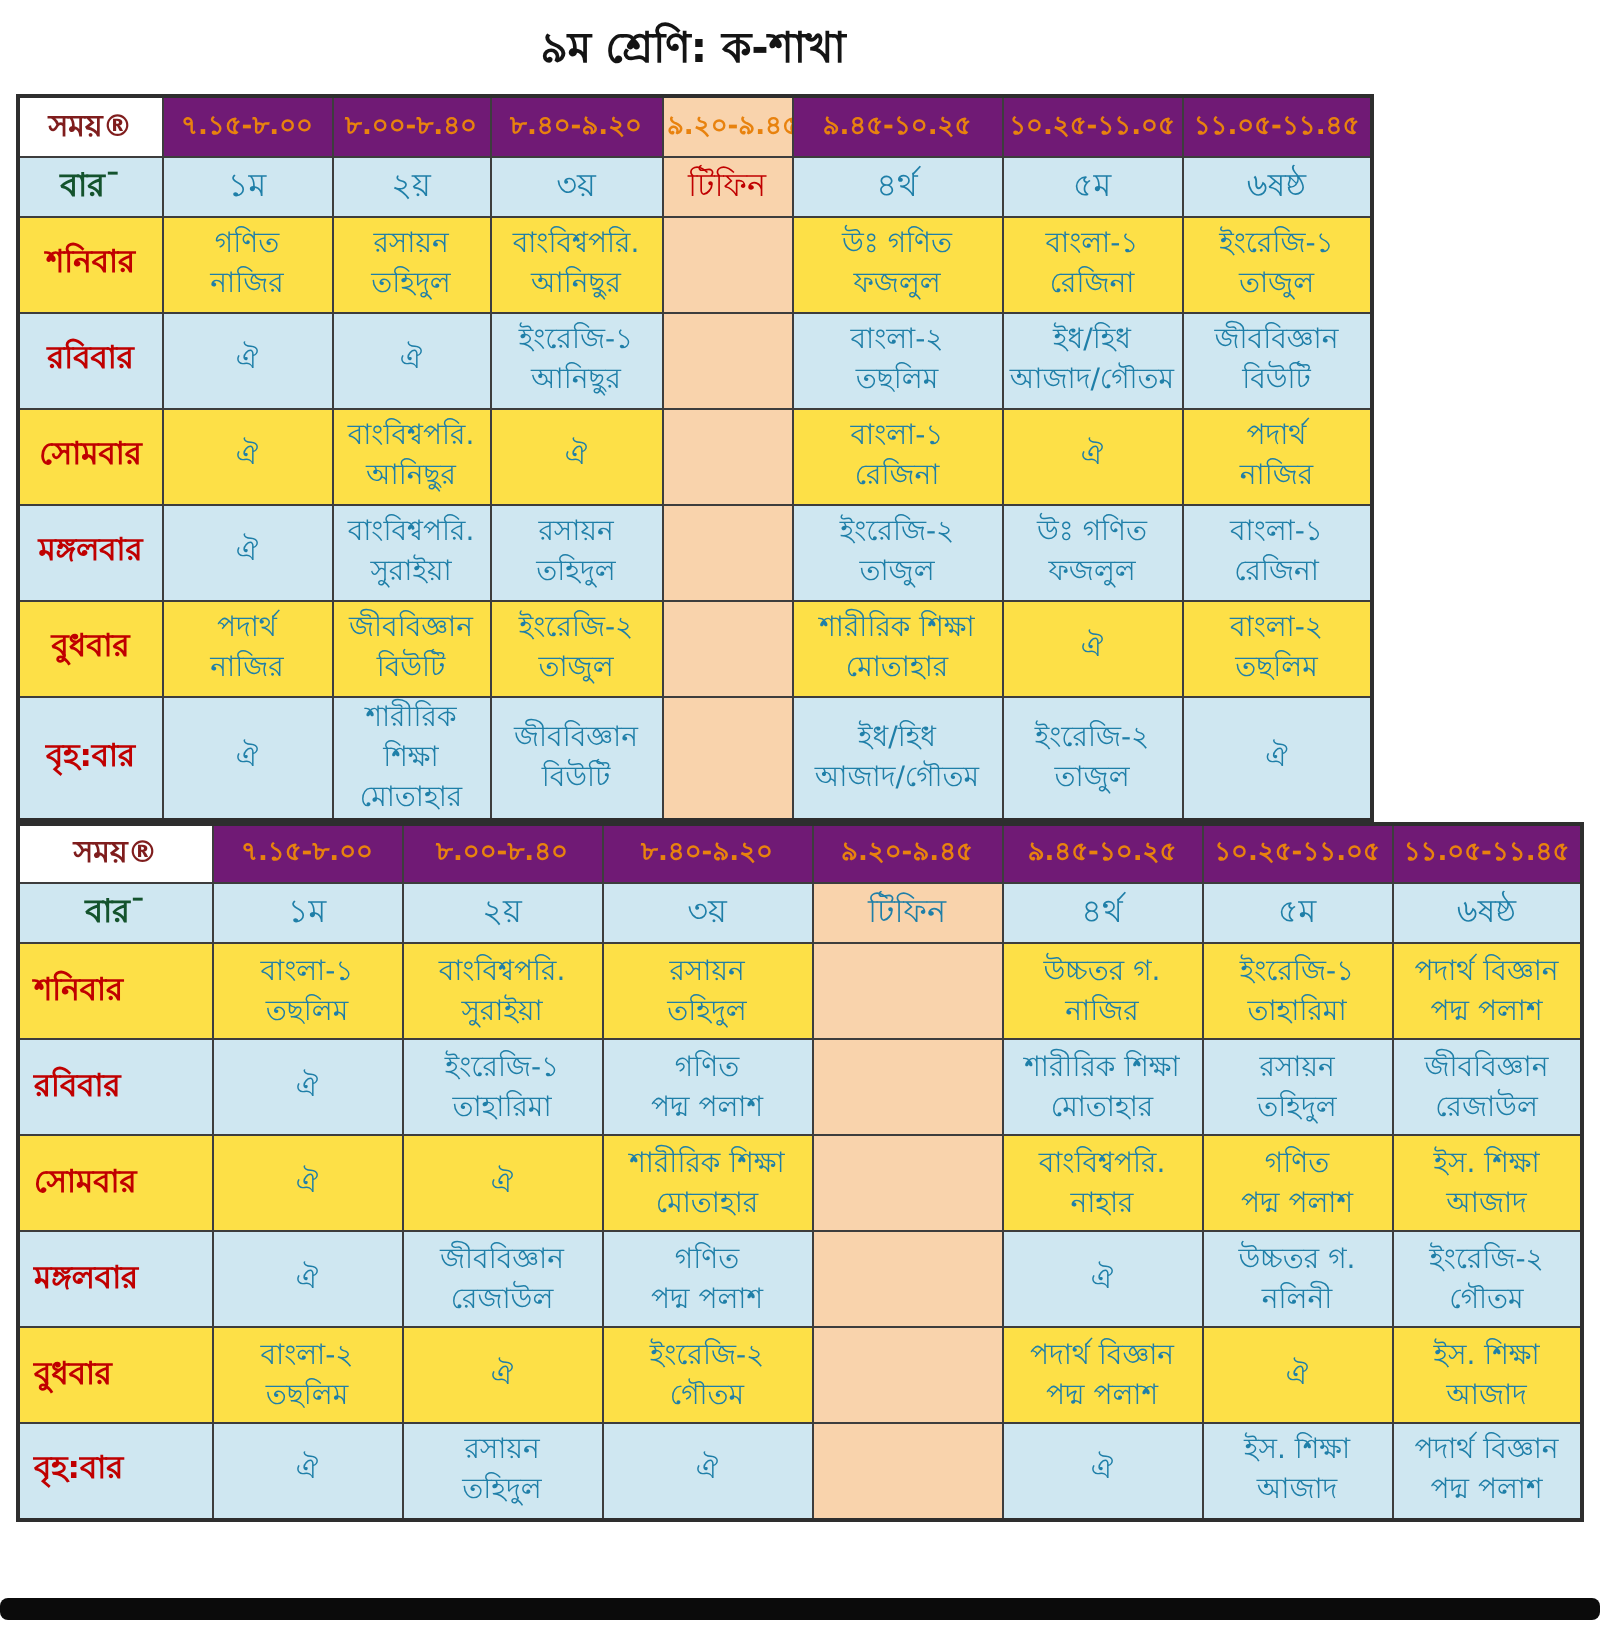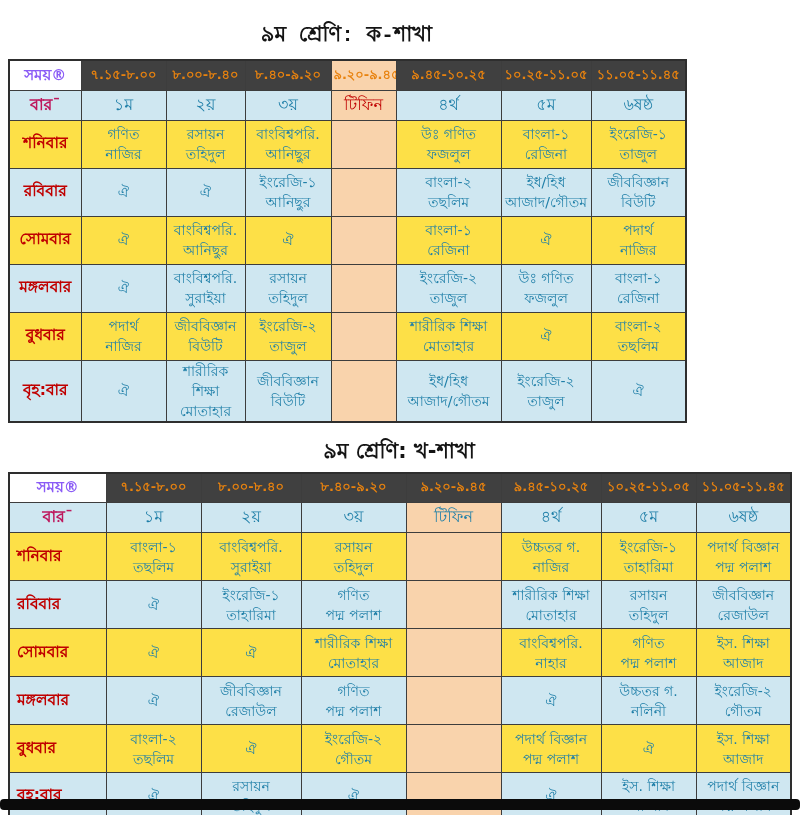--- a/index.html
+++ b/index.html
@@ -9,45 +9,45 @@
     font-family:"DejaVu Sans","Liberation Sans",sans-serif;
     position:relative;overflow:hidden;
   }
   .title{
     text-align:center;
     font-size:21px;
     line-height:26px;
     color:#141414;
     font-weight:600;
   }
-  #title1{width:677px;margin:23px 0 10px 8px;font-family:Liberation Mono, monospace;}
+  #title1{width:677px;margin:11px 0 10px 8px;}
   #title2{width:782px;margin:15px 0 8px 8px;}
   table{
     border-collapse:collapse;
     table-layout:fixed;
     margin-left:8px;
     border:2px solid #2e2e2e;
   }
   #table1{width:677px;}
   #table2{width:782px;}
   th,td{
     border:1.5px solid #3d3d3d;
     padding:0 2px;
     text-align:center;
     vertical-align:middle;
     overflow:hidden;
     font-weight:normal;
   }
   tr.hrow{height:30px;}
   tr.drow{height:48px;}
-  .time-th{color:#e8820e;font-size:13px;font-weight:bold;background:#404040;}
-  .timelabel-th{color:#8b5cf6;font-size:15px;font-weight:bold;background:#ffffff;}
+  .time-th{color:#e8820e;font-size:13px;font-weight:bold;background:#701a75;}
+  .timelabel-th{color:#7f1d1d;font-size:15px;font-weight:bold;background:#ffffff;}
   .period-tr{background:#cfe7f1;}
   .period-th{color:#1f7fa8;font-size:16px;margin-top:40px;}
-  .daylabel-th{color:#be185d;font-size:16px;font-weight:bold;}
+  .daylabel-th{color:#14532d;font-size:16px;font-weight:bold;}
   .day-th{color:#c00000;font-size:15.5px;font-weight:bold;}
   #table2 .day-th{text-align:left;padding-left:7px;}
   .row-light{background:#fde047;}
   .row-blue{background:#cfe7f1;}
   .tiffin-col{background:#f9d3ac;}
   .tiffin-red{color:#c00000;}
   .tiffin-teal{color:#1f7fa8;}
   .cell{color:#1f7fa8;font-size:14px;line-height:20px;}
   .cell .ln{display:block;}
   .bottom-bar{
@@ -250,21 +250,20 @@
             <span class="ln">ইংরেজি-২</span>
             <span class="ln">তাজুল</span>
           </td>
           <td class="cell">
             <span class="ln">ঐ</span>
           </td>
         </tr>
       </tbody>
     </table>
 
-  <div class="title" id="title2">৯ম শ্রেণি: খ-শাখা</div>
   <table id="table2">
       <colgroup>
         <col style="width: 97px;">
         <col style="width: 95px;">
         <col style="width: 100px;">
         <col style="width: 105px;">
         <col style="width: 95px;">
         <col style="width: 100px;">
         <col style="width: 95px;">
         <col style="width: 95px;">

